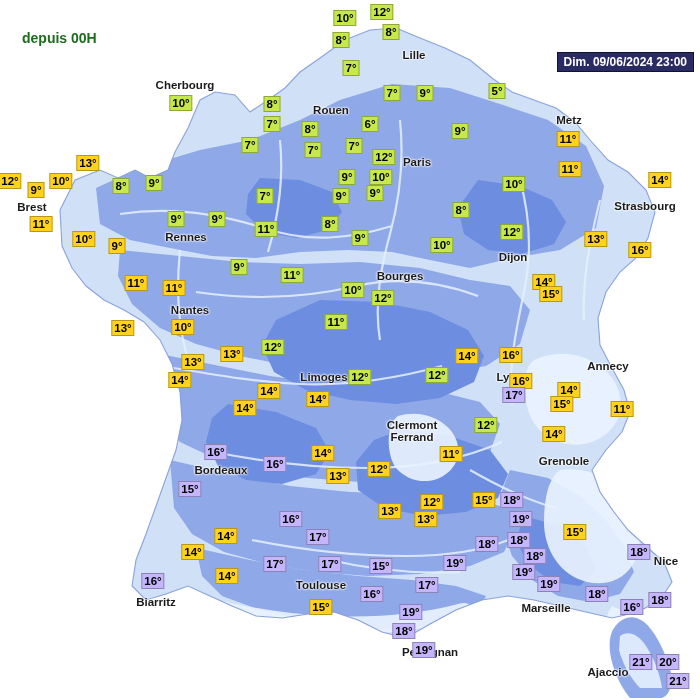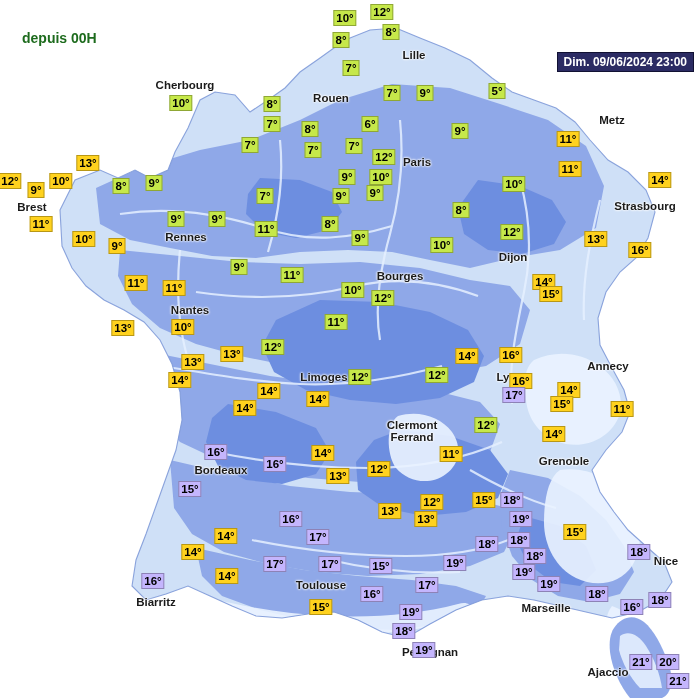--- a/index.html
+++ b/index.html
@@ -247,22 +247,22 @@
 
   <div class="title-sub">depuis 00H</div>
 
 
   <div class="date-box">Dim. 09/06/2024 23:00</div>
 
 
   <div id="city-layer">
       <div class="city" style="left: 185px; top: 85px;">Cherbourg</div>
       <div class="city" style="left: 414px; top: 55px;">Lille</div>
-      <div class="city" style="left: 331px; top: 98px;">Rouen</div>
-      <div class="city" style="left: 569px; top: 120px; margin-left: 43px;">Metz</div>
+      <div class="city" style="left: 331px; top: 110px;">Rouen</div>
+      <div class="city" style="left: 569px; top: 120px;">Metz</div>
       <div class="city" style="left: 417px; top: 162px;">Paris</div>
       <div class="city" style="left: 32px; top: 207px;">Brest</div>
       <div class="city" style="left: 645px; top: 206px;">Strasbourg</div>
       <div class="city" style="left: 186px; top: 237px;">Rennes</div>
       <div class="city" style="left: 513px; top: 257px;">Dijon</div>
       <div class="city" style="left: 400px; top: 276px;">Bourges</div>
       <div class="city" style="left: 190px; top: 310px;">Nantes</div>
       <div class="city" style="left: 591px; top: 366px; margin-left: 17px;">Annecy</div>
       <div class="city" style="left: 324px; top: 377px;">Limoges</div>
       <div class="city" style="left: 503px; top: 377px;">Ly</div>

